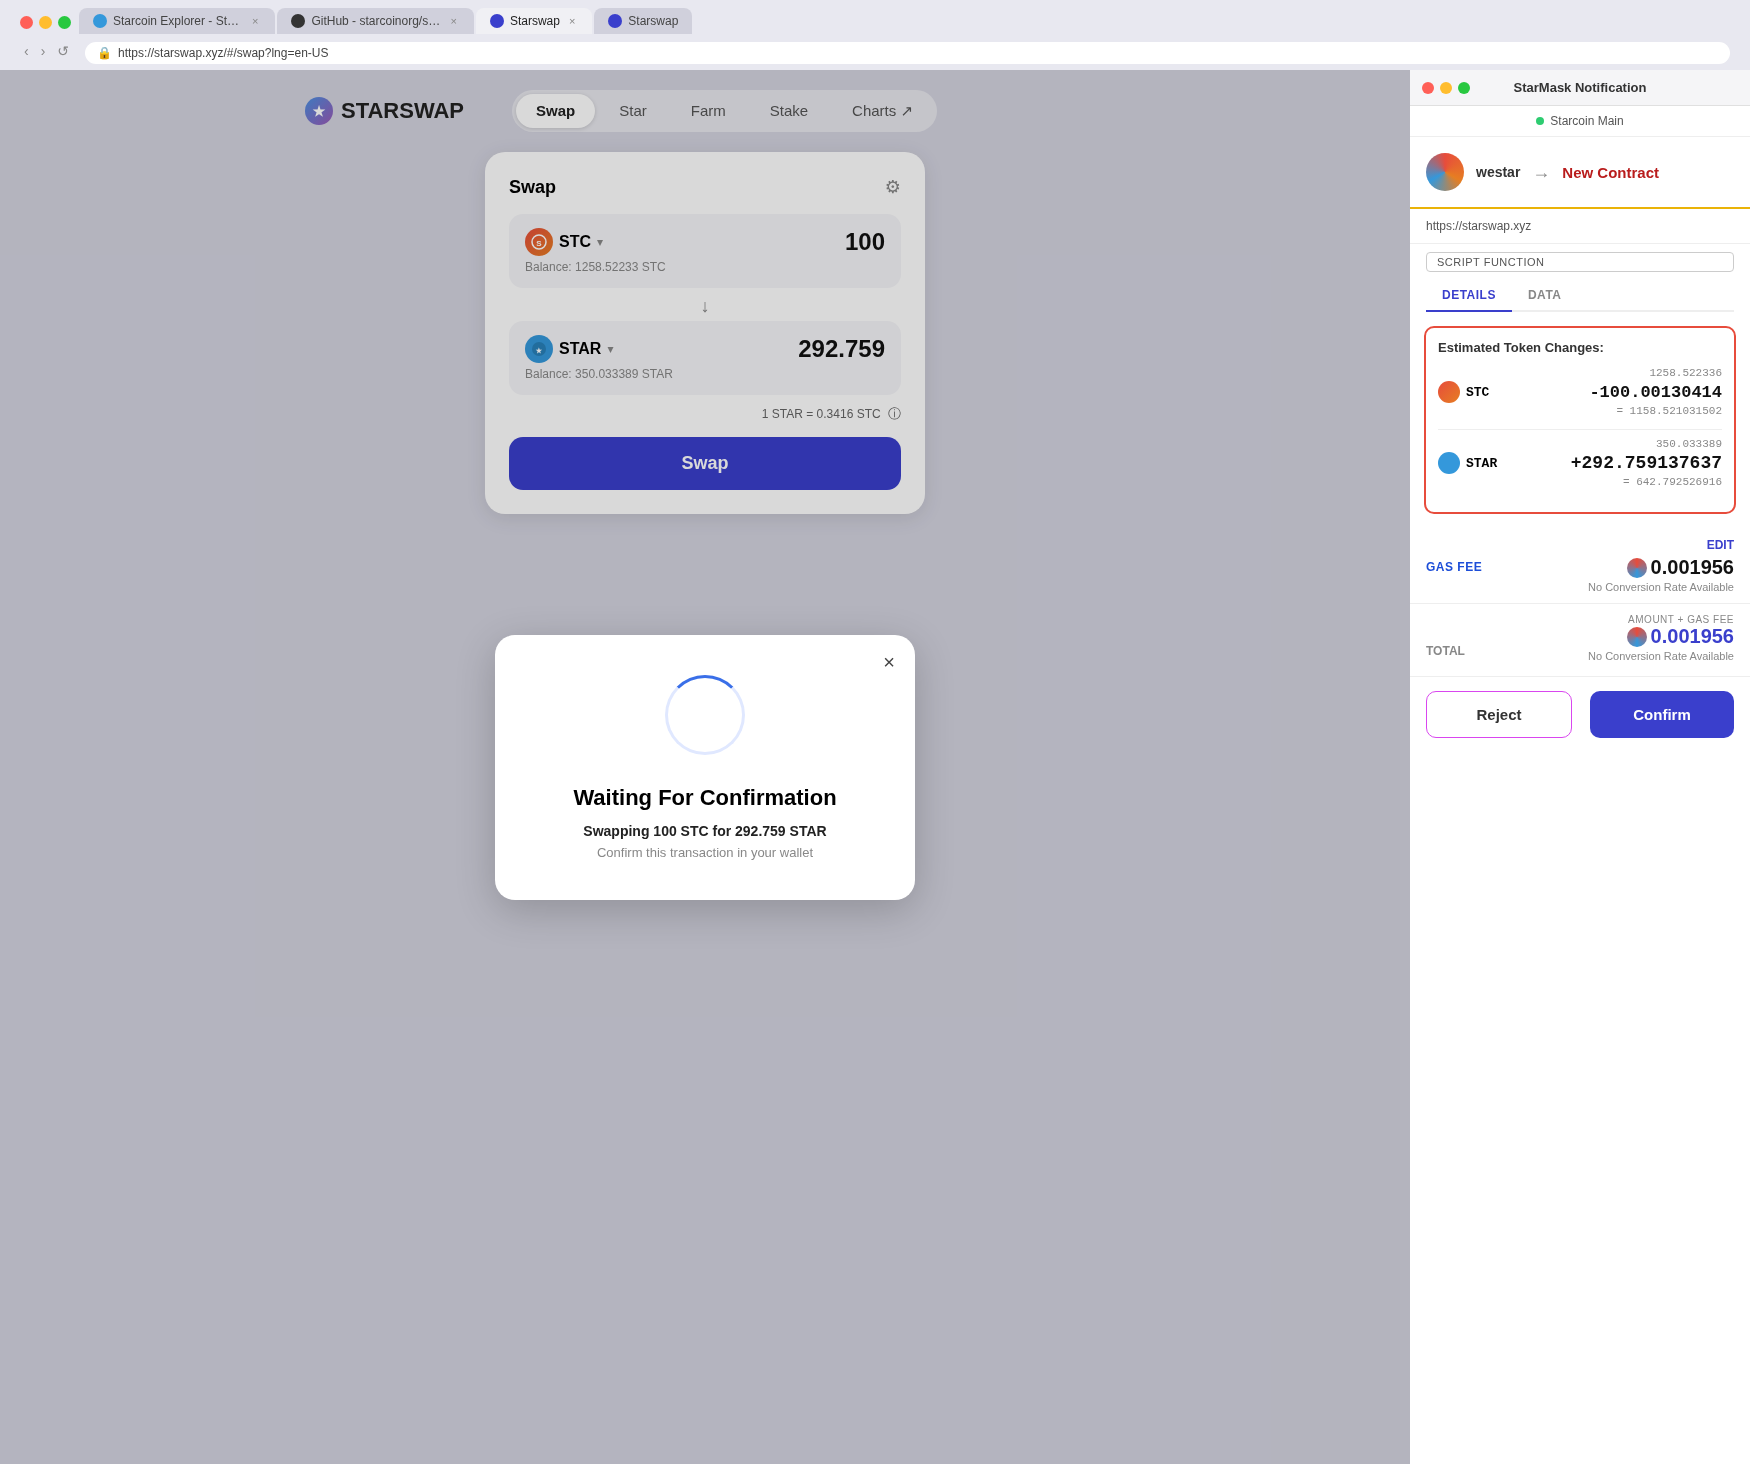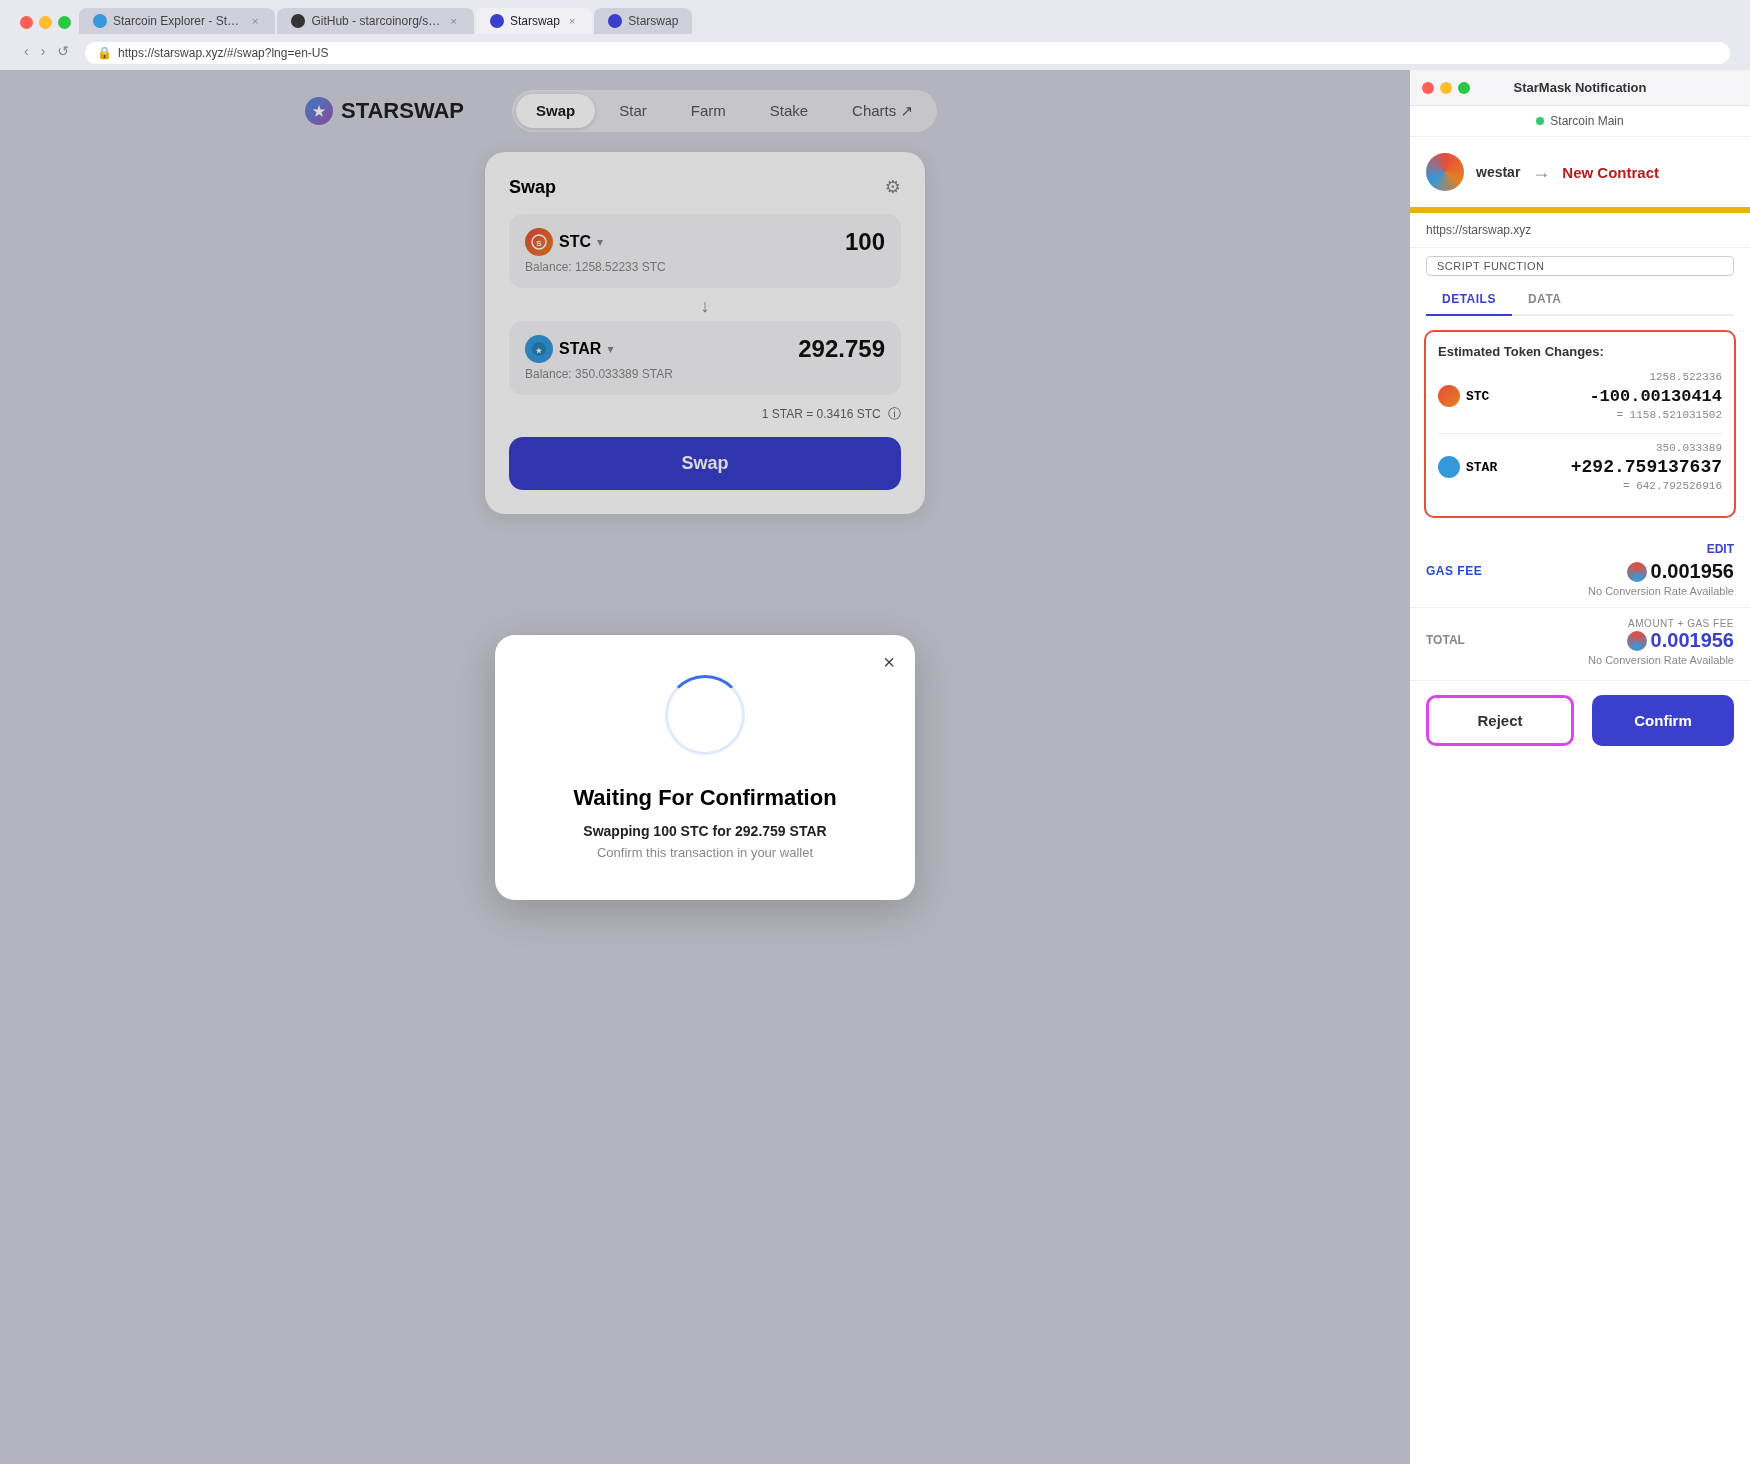--- a/index.html
+++ b/index.html
@@ -368,21 +368,21 @@
     .sm-network-name {
       font-size: 12px;
       color: #555;
     }
 
     .sm-account-row {
       display: flex;
       align-items: center;
       gap: 12px;
       padding: 16px;
-      border-bottom: 6px solid #eab308;
+      border-bottom: 2px solid #eab308;
     }
     .sm-avatar {
       width: 38px; height: 38px;
       border-radius: 50%;
       background: conic-gradient(#e74c3c 0deg, #e67e22 120deg, #3498db 240deg, #e74c3c 360deg);
       flex-shrink: 0;
     }
     .sm-arrow {
       font-size: 18px;
       color: #888;
@@ -558,21 +558,21 @@
     .total-row {
       display: flex;
       justify-content: space-between;
       align-items: flex-start;
     }
     .total-label {
       font-size: 12px;
       font-weight: 600;
       color: #888;
       text-transform: uppercase;
-      margin-top: 4px;
+      margin-top: 19px;
     }
     .total-amount {
       font-size: 20px;
       font-weight: 700;
       color: #3a3fcc;
       display: flex;
       align-items: center;
       gap: 4px;
       justify-content: flex-end;
     }
@@ -586,21 +586,21 @@
     
     .sm-actions {
       display: flex;
       gap: 10px;
       padding: 14px 16px;
     }
     .sm-reject-btn {
       flex: 1;
       padding: 14px;
       background: white;
-      border: 3px solid #d946ef;
+      border: 1px solid #d946ef;
       border-radius: 10px;
       font-size: 15px;
       font-weight: 600;
       cursor: pointer;
       color: #333;
       text-align: center;
     }
     .sm-confirm-btn {
       flex: 1;
       padding: 14px;

